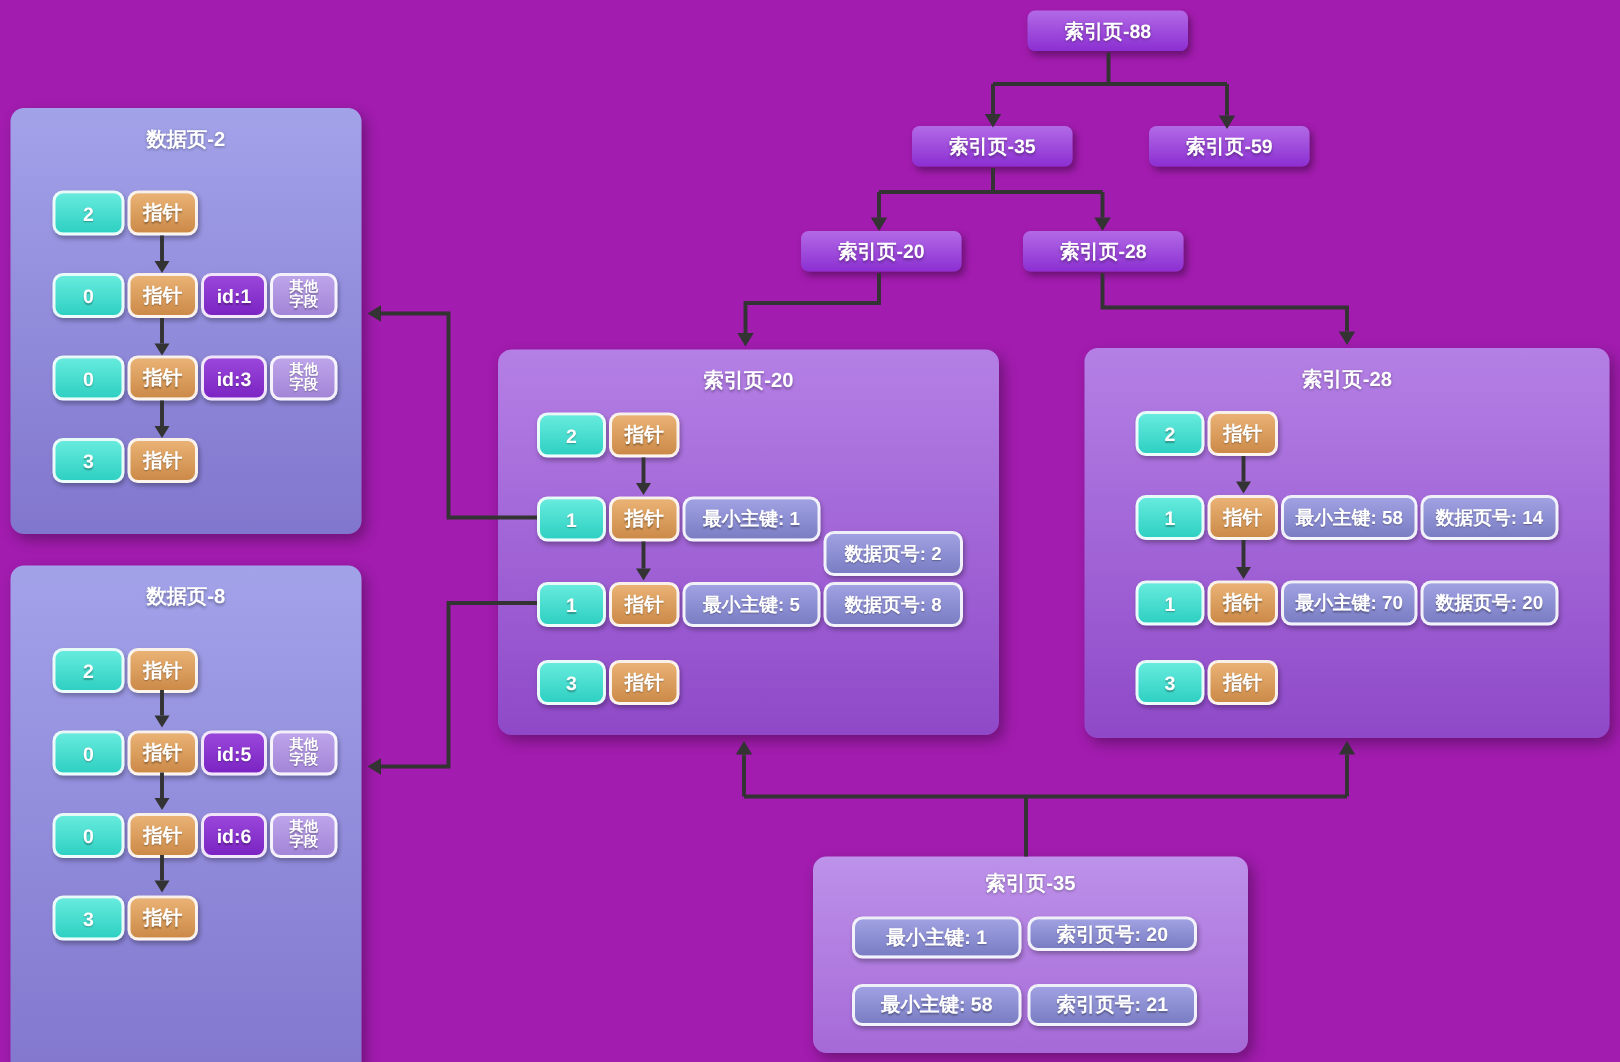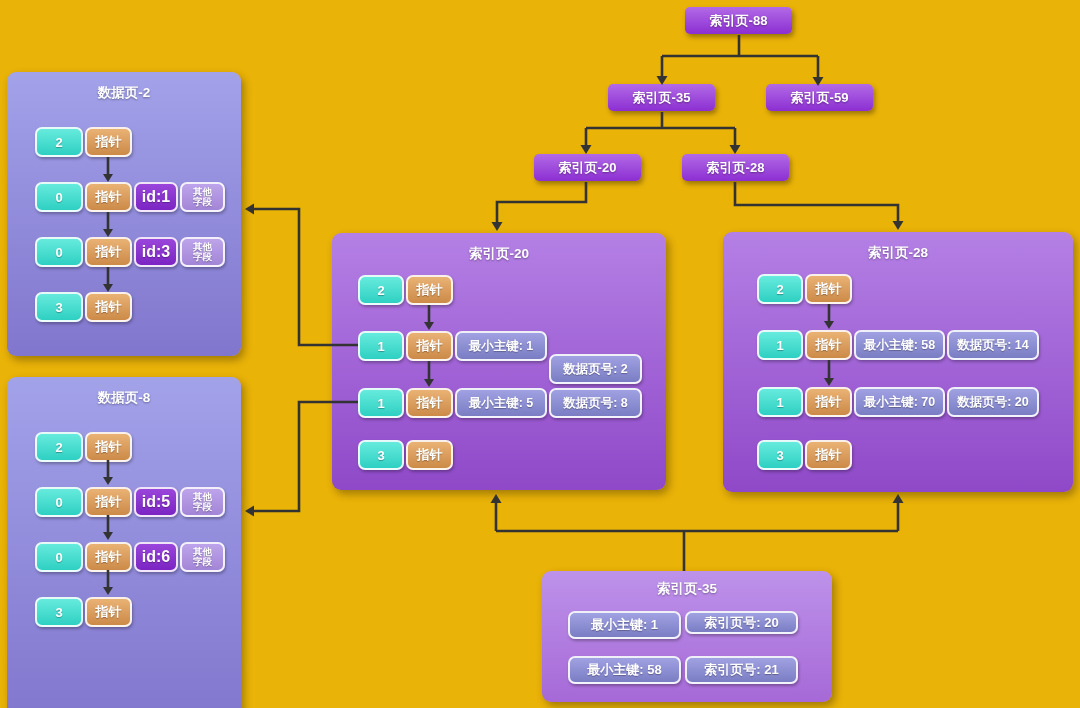--- a/index.html
+++ b/index.html
@@ -1,17 +1,17 @@
 <!DOCTYPE html>
 <html><head>
 <meta charset="utf-8">
 <style>
   html,body{margin:0;padding:0;background:#fff;}
   #stage{
-    position:relative;width:1080px;height:708px;background:#eab308;overflow:hidden;
+    position:relative;width:1080px;height:708px;background:#a21caf;overflow:hidden;
     font-family:"Liberation Sans",sans-serif;
   }
   
   .node{
     position:absolute;width:107px;height:27px;
     background:linear-gradient(180deg,#b26ae6,#8c2fd2);
     border-radius:5px;color:#fff;font-weight:bold;font-size:13px;
     display:flex;align-items:center;justify-content:center;
     box-shadow:2px 3px 5px rgba(0,0,0,.35);
     text-shadow:0 1px 2px rgba(0,0,0,.35);
@@ -36,21 +36,21 @@
     display:flex;align-items:center;justify-content:center;
     color:#fff;font-weight:bold;font-size:13px;
     border:2px solid rgba(255,255,255,.88);border-radius:7px;
     box-shadow:1px 2px 3px rgba(0,0,0,.28);
     text-shadow:0 1px 1px rgba(0,0,0,.3);
   }
   .chip.slot{width:48px;background:linear-gradient(180deg,#66ebdd,#2ed0c2);}
   .chip.ptr{width:47px;background:linear-gradient(180deg,#e9b274,#cc8a48);}
   .chip.key{width:92px;font-size:12.5px;background:linear-gradient(180deg,#9fa1e2,#7b7dc4);}
   .chip.keyb{width:113px;font-size:13px;background:linear-gradient(180deg,#9fa1e2,#7b7dc4);}
-  .chip.idc{width:44px;font-size:16px;background:linear-gradient(180deg,#9a46da,#7b24c3);}
+  .chip.idc{width:44px;font-size:13px;background:linear-gradient(180deg,#9a46da,#7b24c3);}
   .chip.oth{
     width:45px;font-size:9.5px;line-height:1.1;flex-direction:column;
     background:linear-gradient(180deg,#bda4ea,#a385d7);
   }
   .lines{position:absolute;left:0;top:0;z-index:5;pointer-events:none;}
   .ln{stroke:#333;stroke-width:2.6;fill:none;}
   .ah{fill:#333;stroke:none;}
 </style>
 </head>
 <body>

